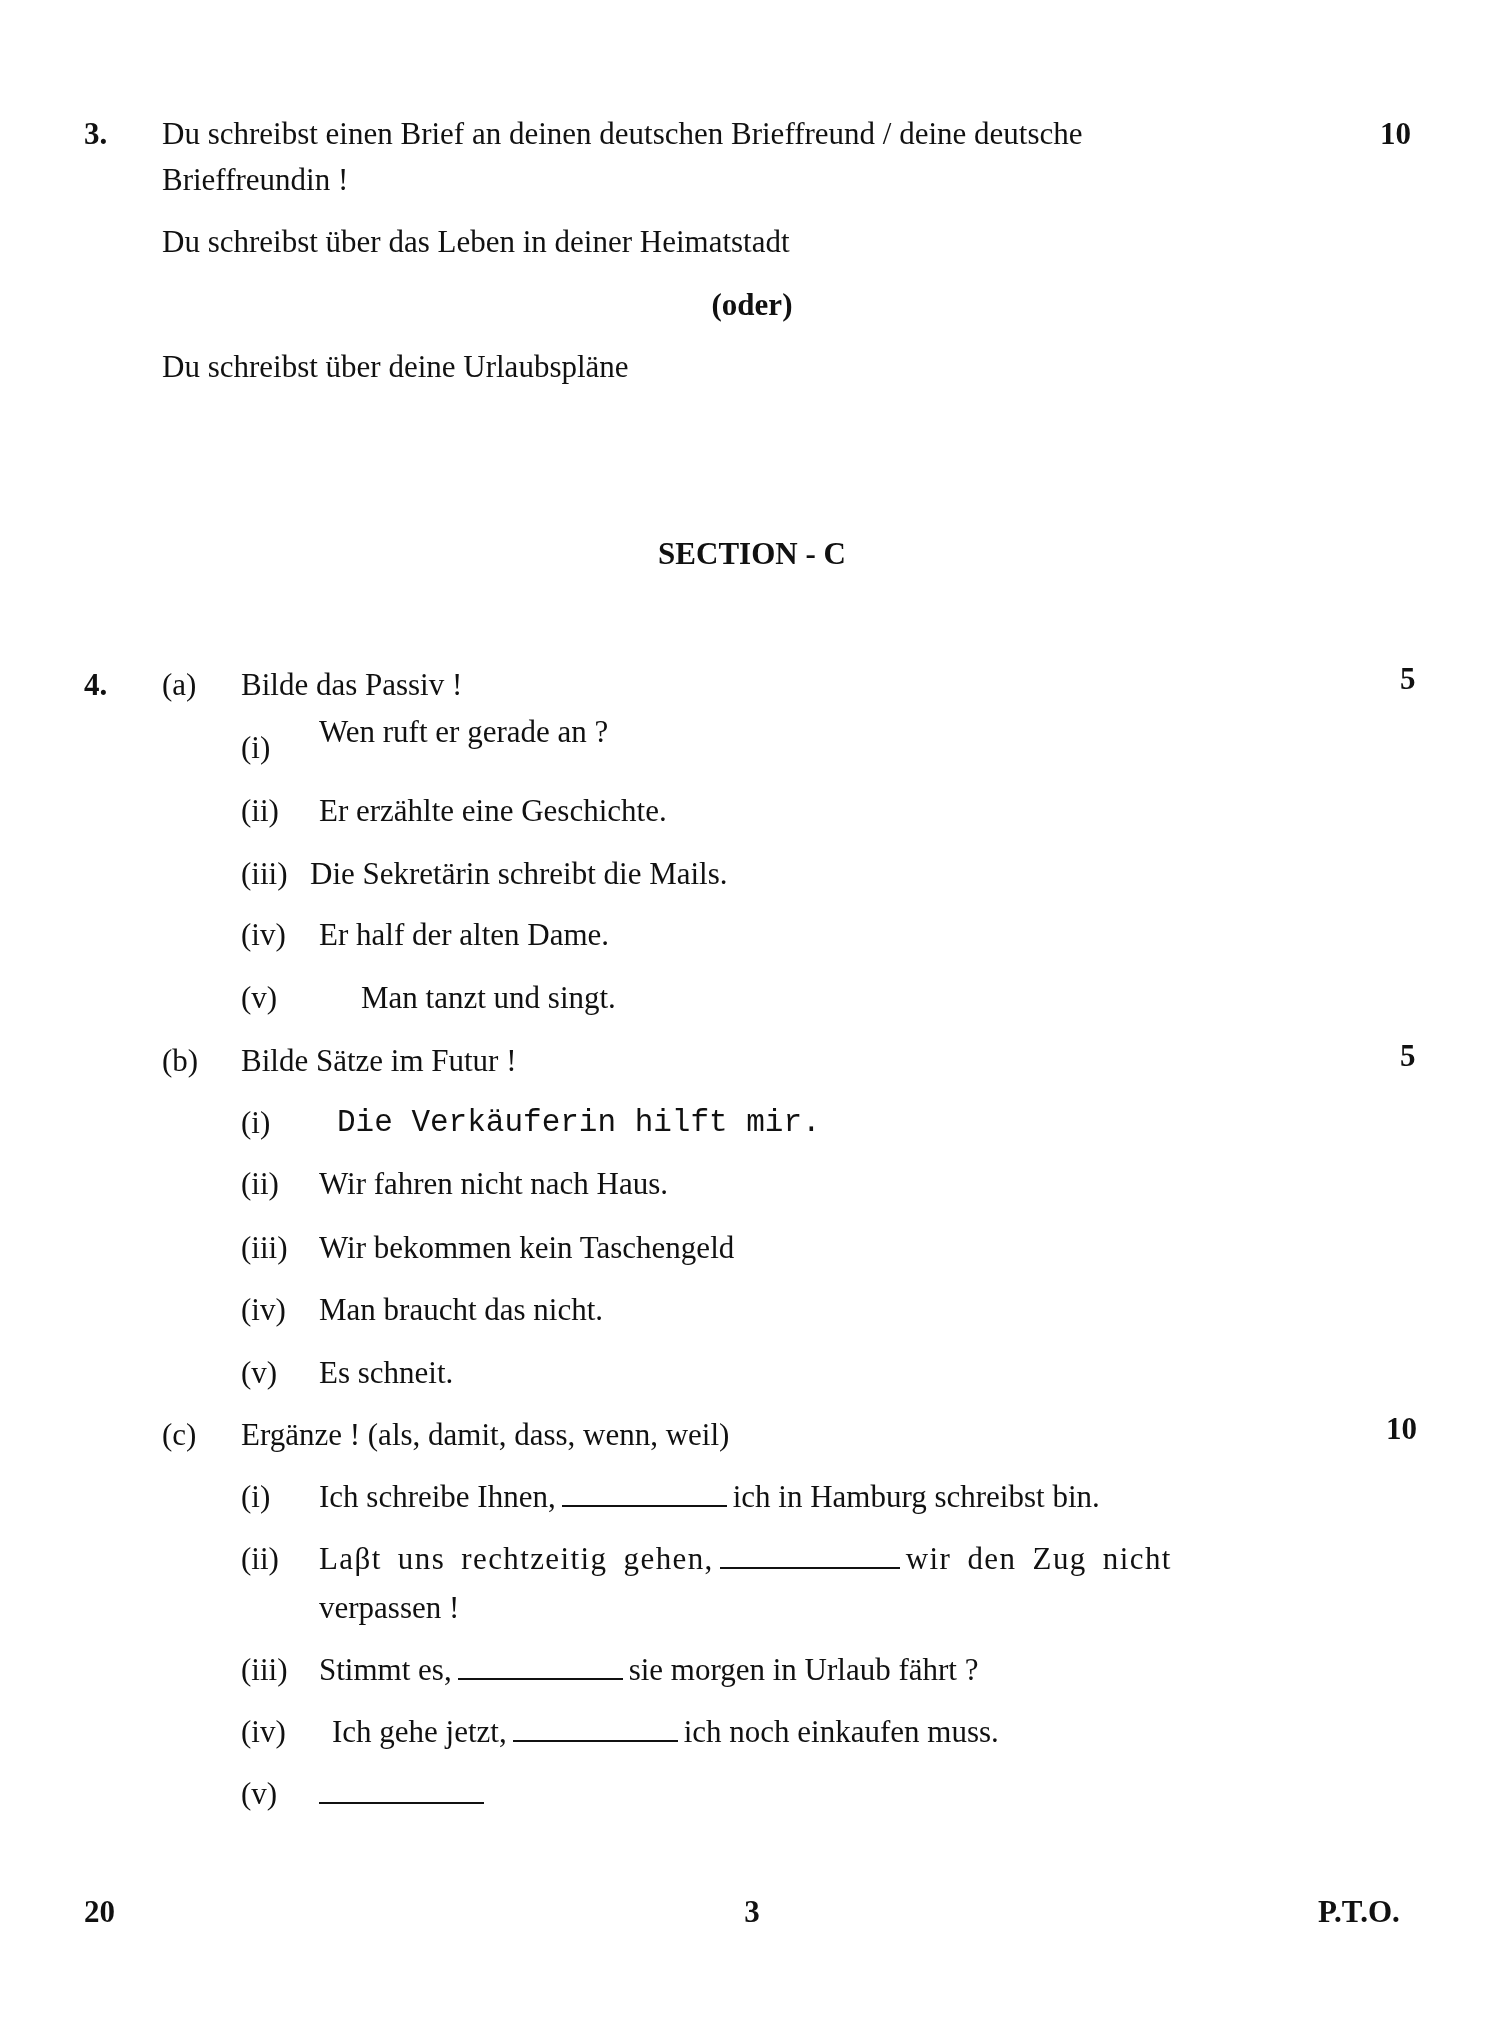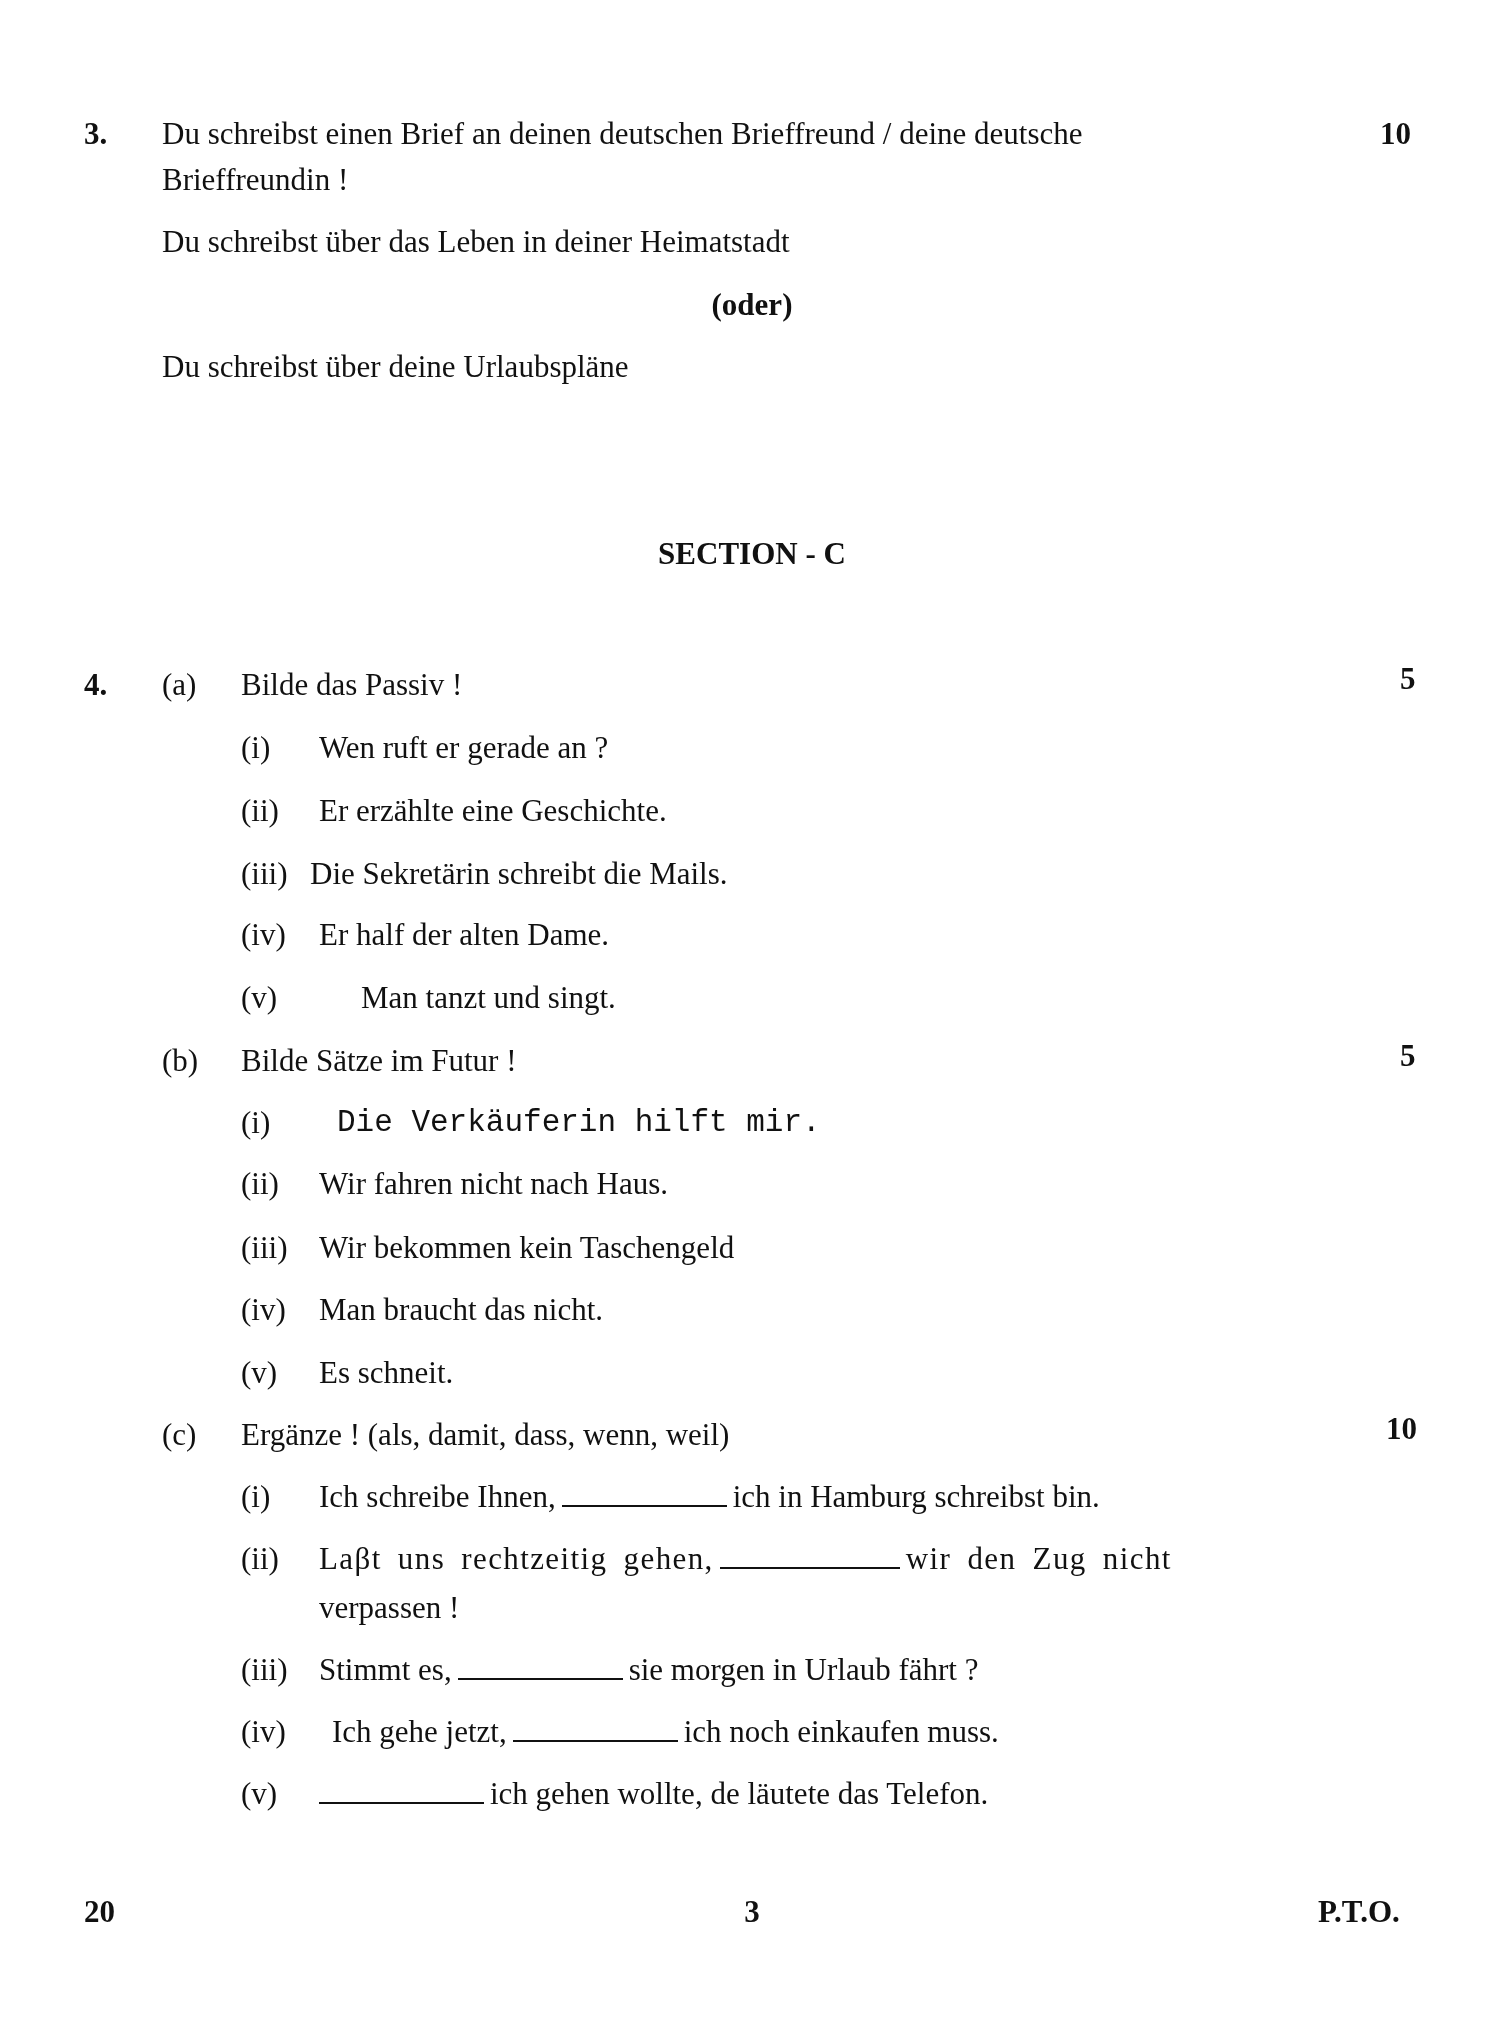--- a/index.html
+++ b/index.html
@@ -27,21 +27,21 @@
 <div class="t b c" style="top:538px;">SECTION - C</div>
 
 <div>
   <div class="t b" style="left:84px; top:669px;">4.</div>
 
   <div class="t" style="left:162px; top:669px;">(a)</div>
   <div class="t" style="left:241px; top:669px;">Bilde das Passiv !</div>
   <div class="t b" style="left:1400px; top:663px;">5</div>
 
   <div class="t" style="left:241px; top:732px;">(i)</div>
-  <div class="t" style="left:319px; top:732px;">Wen ruft er gerade an ?</div>
+  <div class="t" style="left:319px; top:716px;">Wen ruft er gerade an ?</div>
   <div class="t" style="left:241px; top:795px;">(ii)</div>
   <div class="t" style="left:319px; top:795px;">Er erzählte eine Geschichte.</div>
   <div class="t" style="left:241px; top:858px;">(iii)</div>
   <div class="t" style="left:310px; top:858px;">Die Sekretärin schreibt die Mails.</div>
   <div class="t" style="left:241px; top:919px;">(iv)</div>
   <div class="t" style="left:319px; top:919px;">Er half der alten Dame.</div>
   <div class="t" style="left:241px; top:982px;">(v)</div>
   <div class="t" style="left:319px; top:982px;margin-left:42px;">Man tanzt und singt.</div>
 
   <div class="t" style="left:162px; top:1045px;">(b)</div>
@@ -79,21 +79,21 @@
     <span>Stimmt es,</span><span class="blank"></span><span>sie morgen in Urlaub fährt ?</span>
   </div>
 
   <div class="t" style="left:241px; top:1716px;">(iv)</div>
   <div class="t" style="left:332px; top:1716px;">
     <span>Ich gehe jetzt,</span><span class="blank"></span><span>ich noch einkaufen muss.</span>
   </div>
 
   <div class="t" style="left:241px; top:1778px;">(v)</div>
   <div class="t" style="left:319px; top:1778px;">
-    <span></span><span class="blank" style="margin-left:0;"></span><span>ich gehen wollte, de läutete das Telefon.</span>
+    <span></span><span class="blank" style="margin-left:0;"></span>
   </div>
 </div>
 
 <div>
   <div class="t b" style="left:84px; top:1896px;">20</div>
   <div class="t b c" style="top:1896px;">3</div>
   <div class="t b" style="left:1318px; top:1896px;">P.T.O.</div>
 </div>
 
 </body></html>

